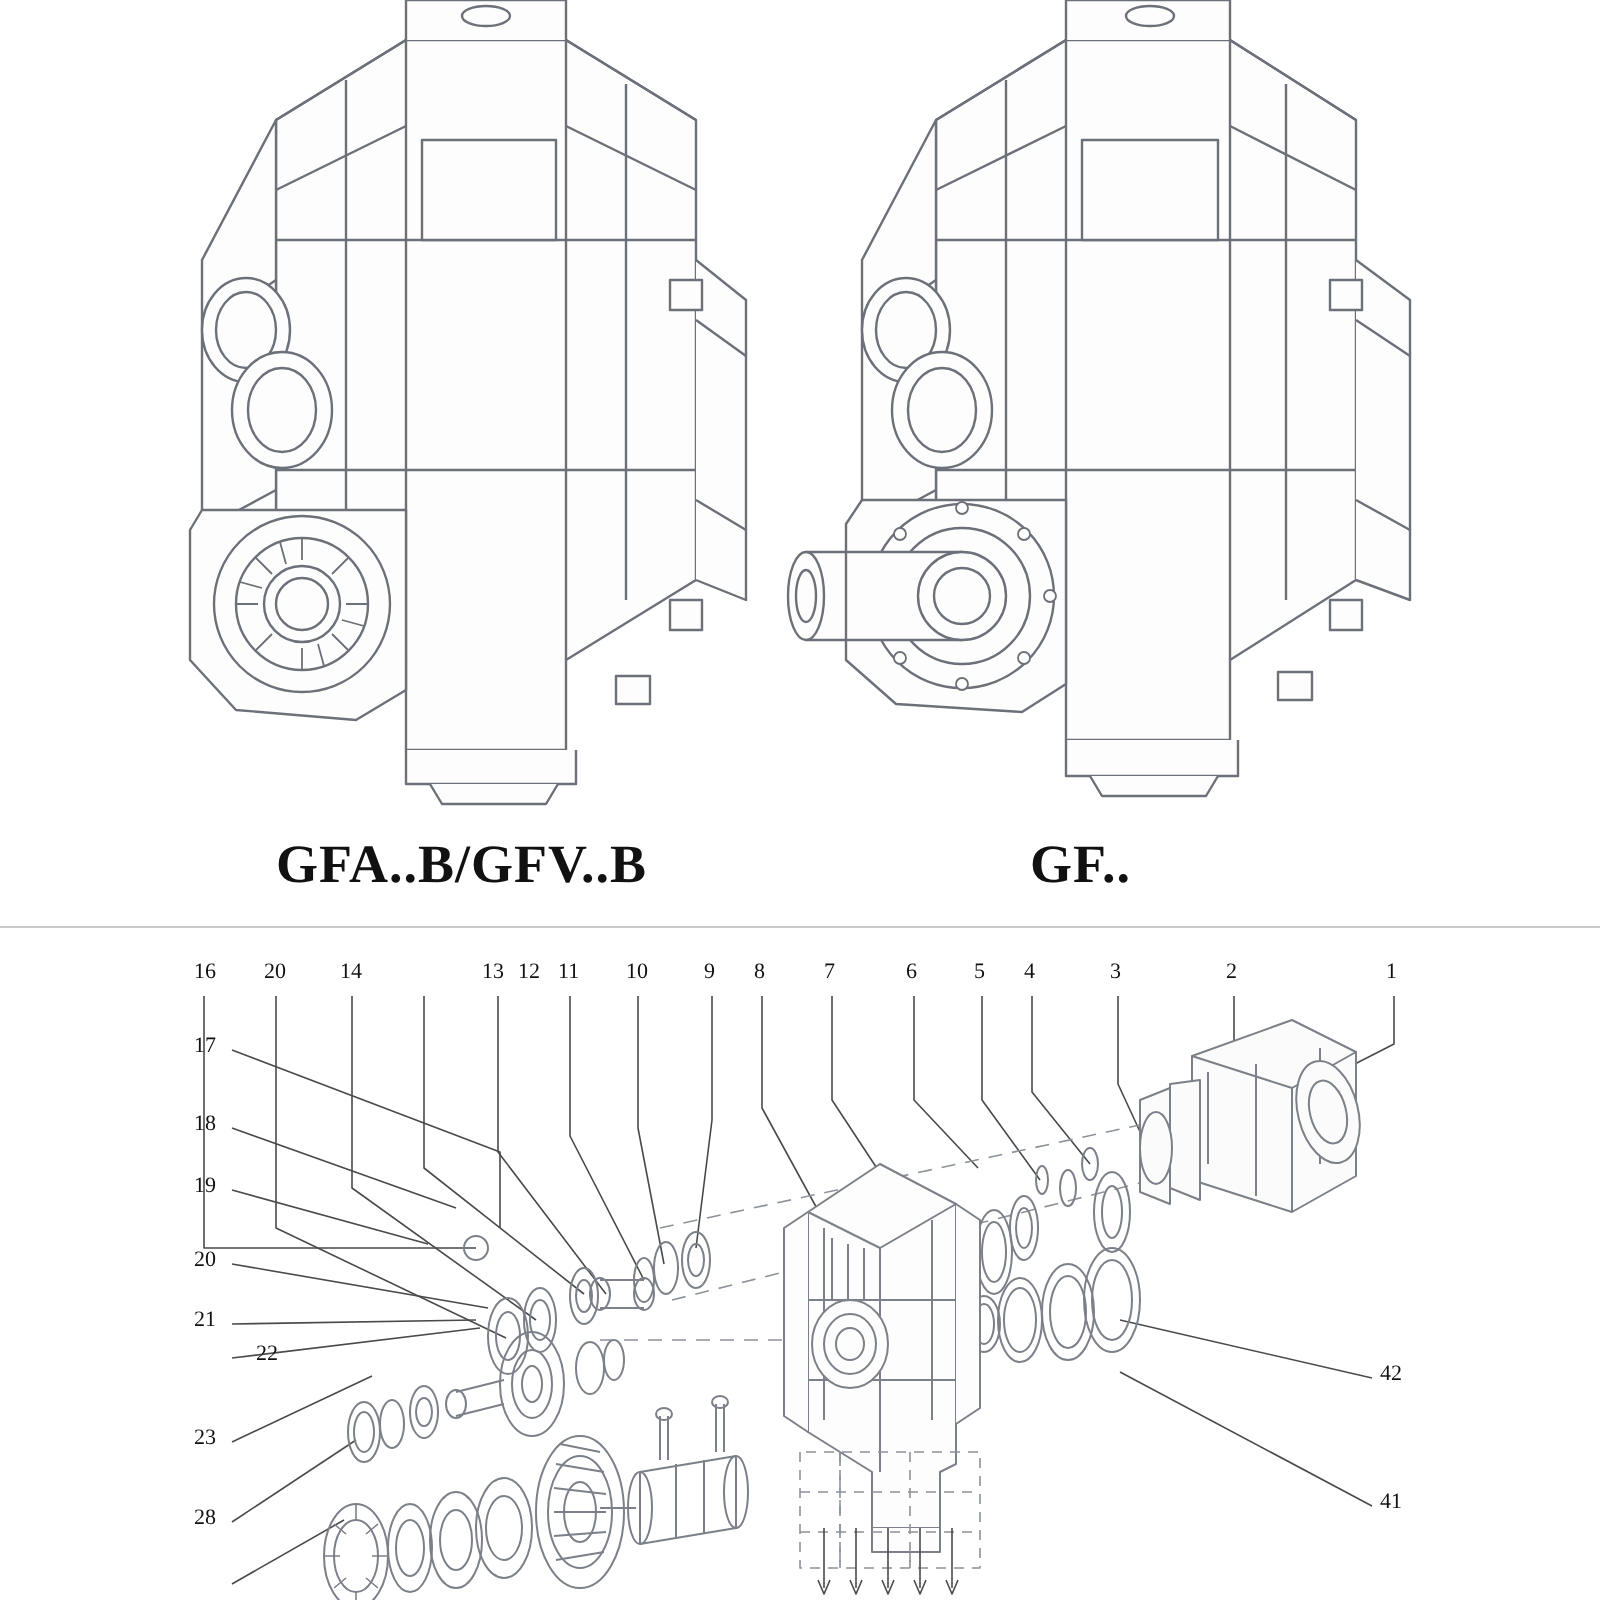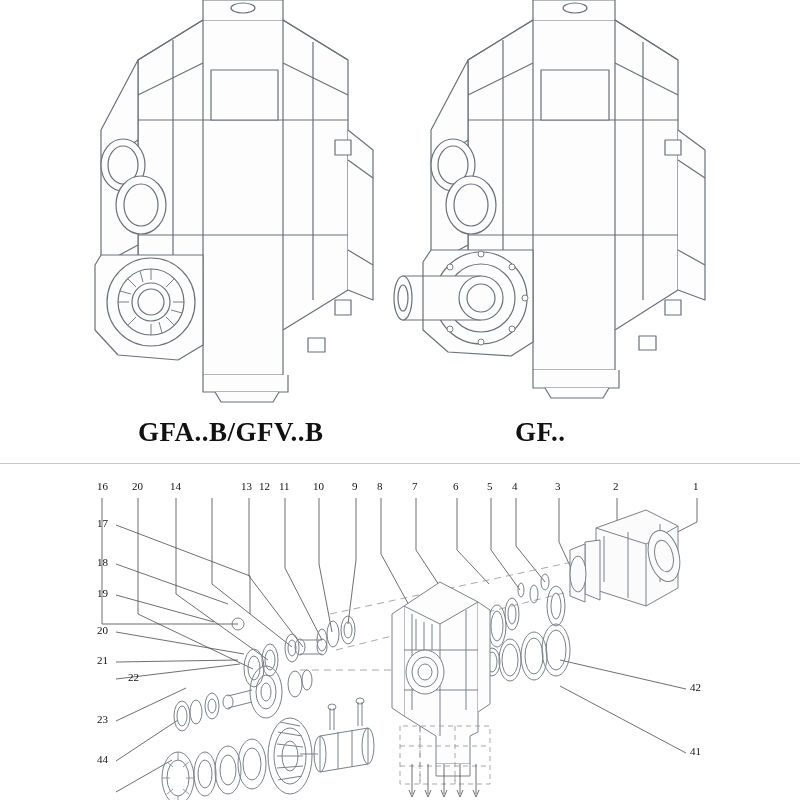--- a/index.html
+++ b/index.html
@@ -354,20 +354,20 @@
     <div class="num" style="left:613px;top:16px;">2</div>
     <div class="num" style="left:693px;top:16px;">1</div>
 
     <div class="num" style="left:97px;top:53px;">17</div>
     <div class="num" style="left:97px;top:92px;">18</div>
     <div class="num" style="left:97px;top:123px;">19</div>
     <div class="num" style="left:97px;top:160px;">20</div>
     <div class="num" style="left:97px;top:190px;">21</div>
     <div class="num" style="left:97px;top:207px;margin-left:31px;">22</div>
     <div class="num" style="left:97px;top:249px;">23</div>
-    <div class="num" style="left:97px;top:289px;">44</div>
+    <div class="num" style="left:97px;top:289px;">28</div>
     <div class="num" style="left:97px;top:320px;margin-top:28px;">25</div>
 
     <div class="num" style="left:690px;top:217px;text-align:center;">42</div>
     <div class="num" style="left:690px;top:281px;">41</div>
 
   </div>
 </div>
 
 </body></html>

